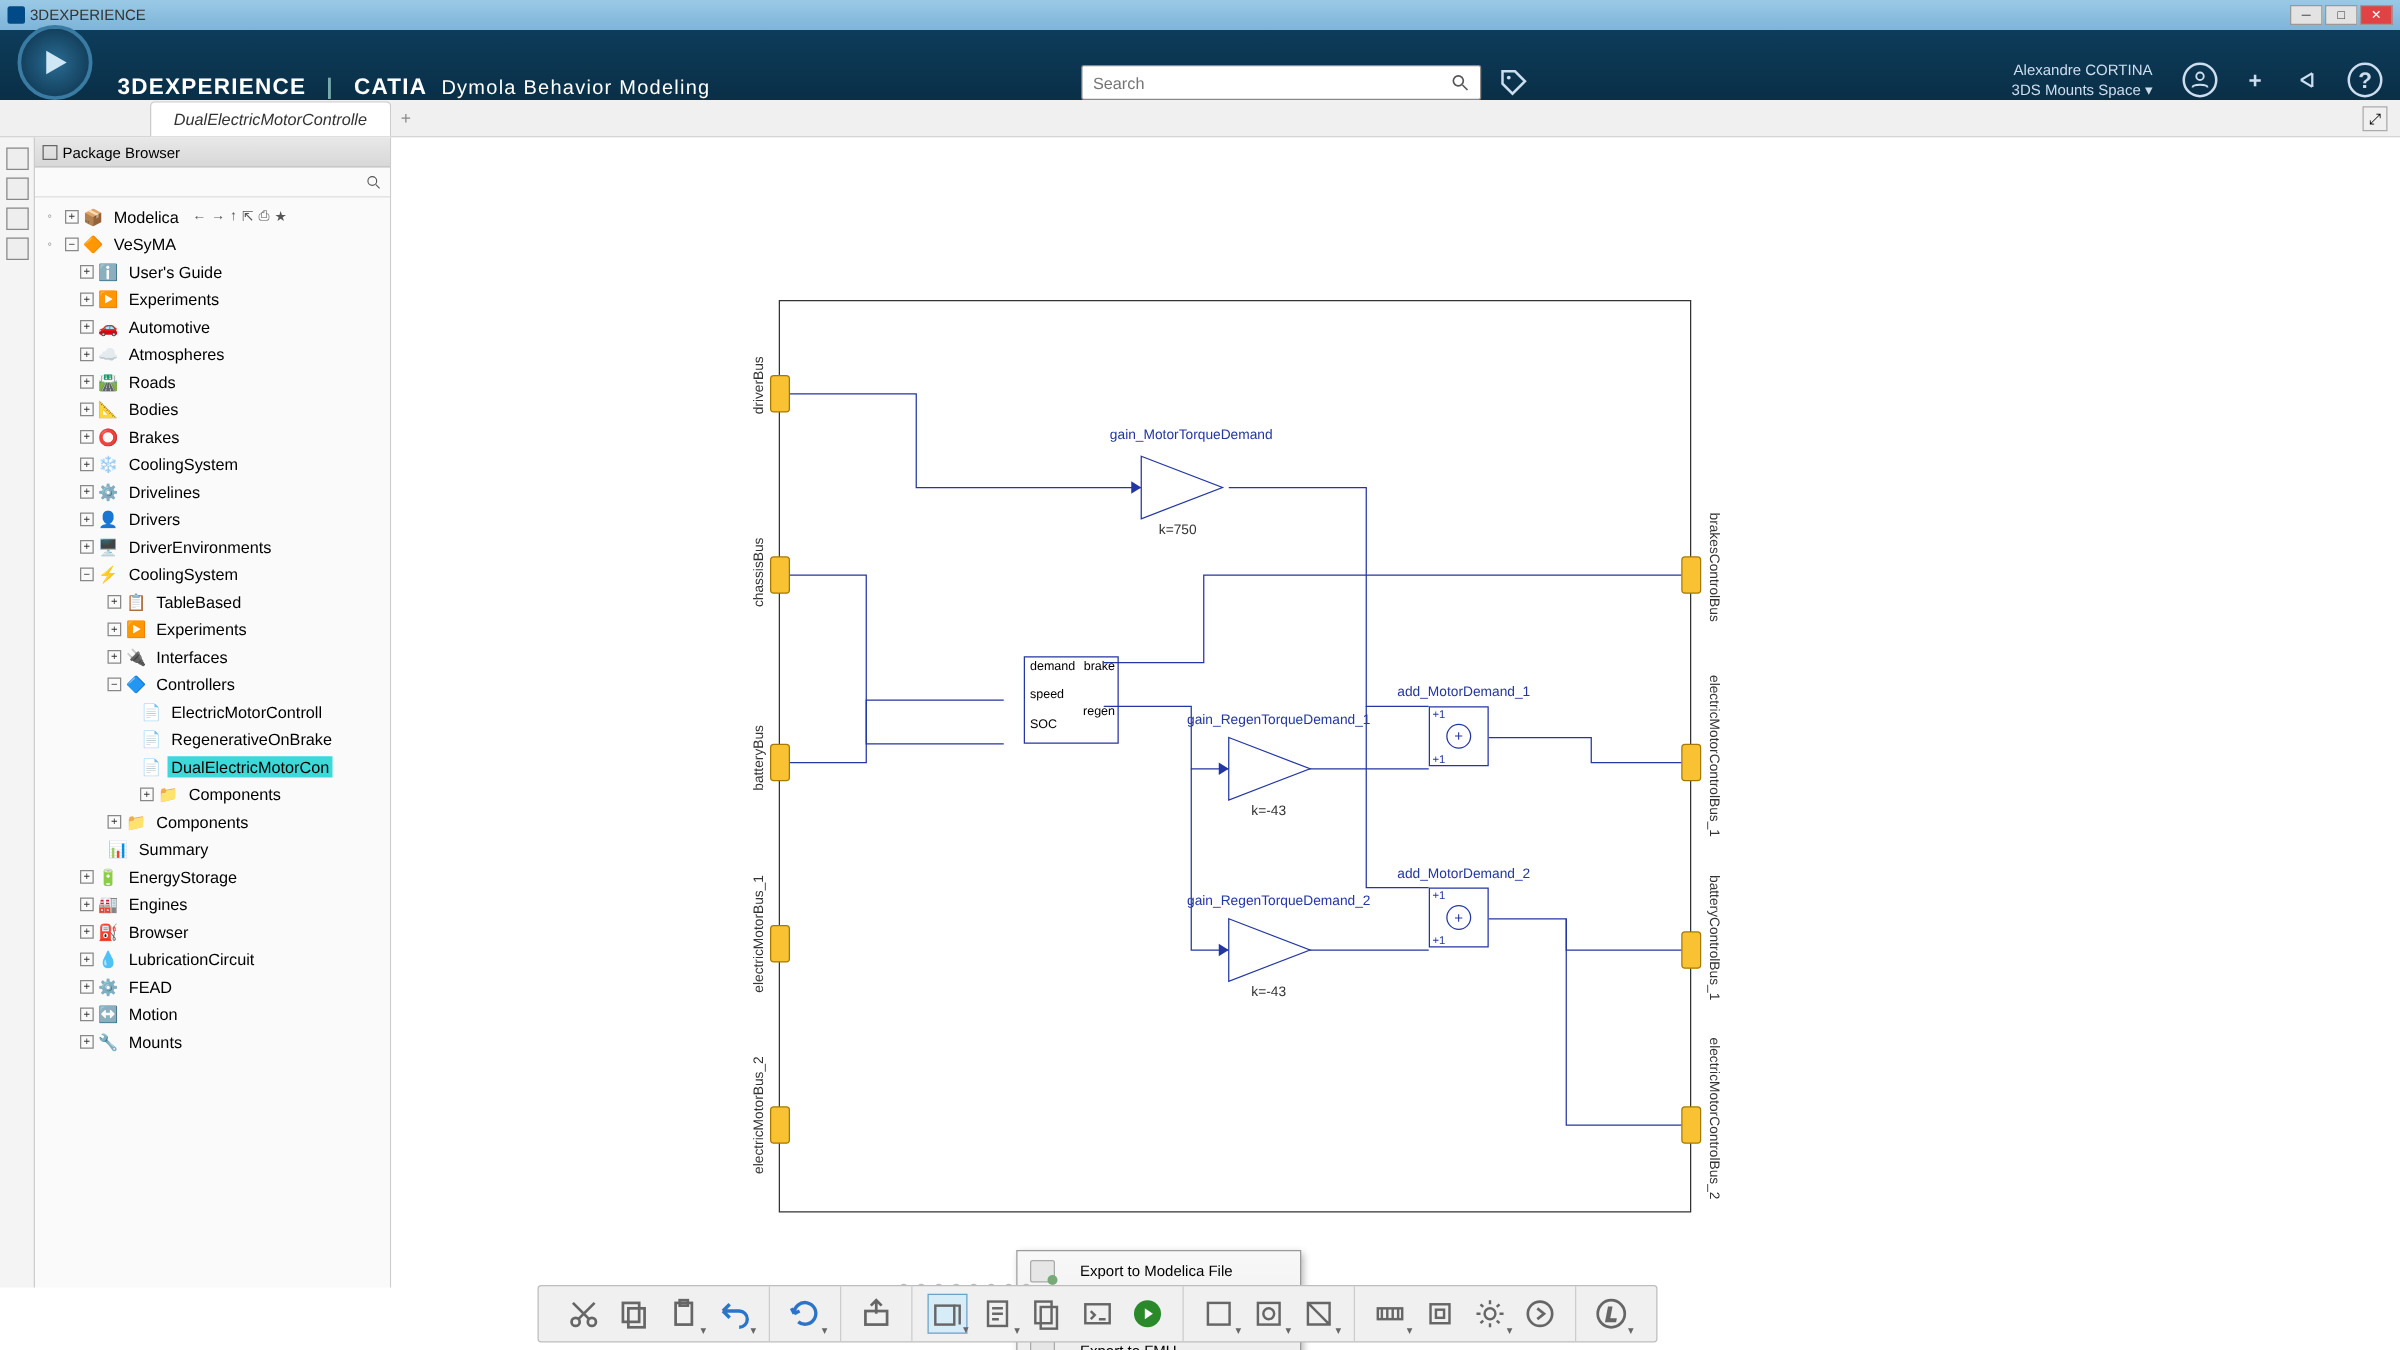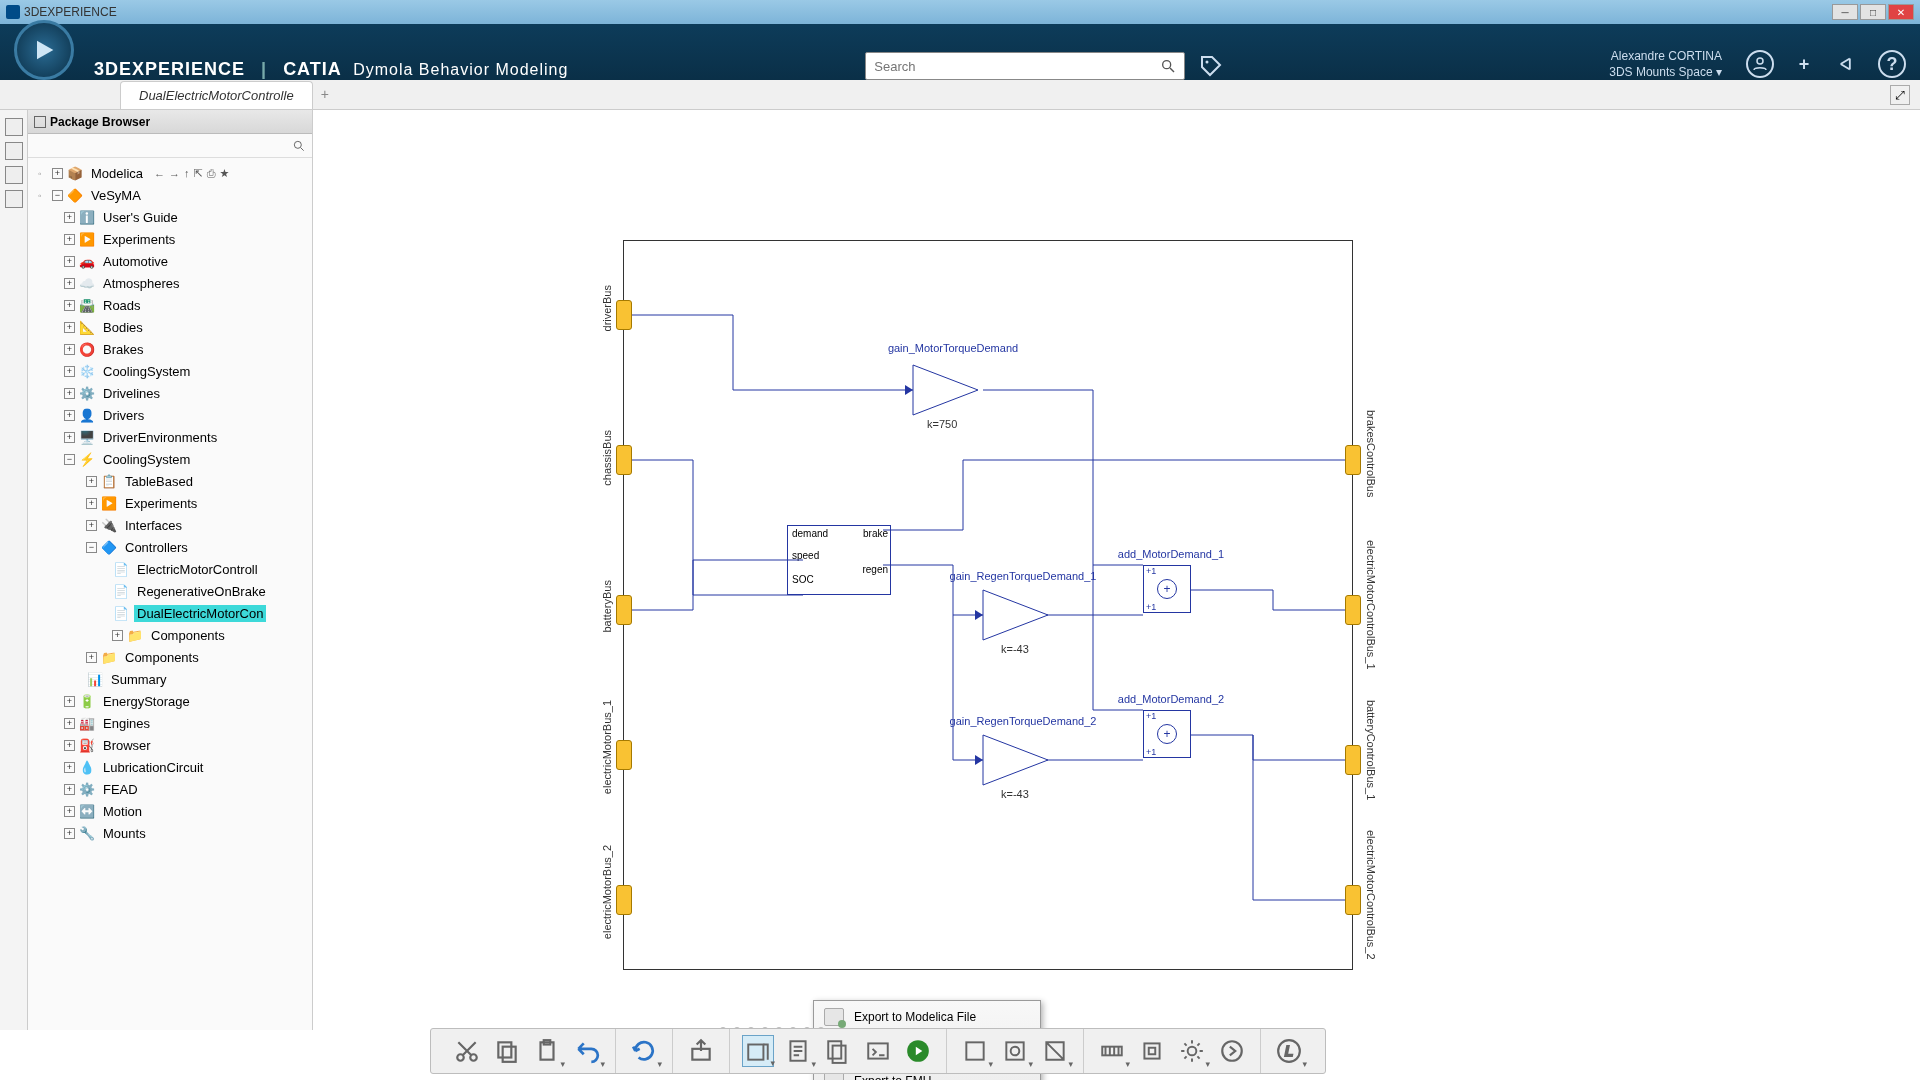--- a/index.html
+++ b/index.html
@@ -35,21 +35,21 @@
 .tabrow .plus { width:18px; height:18px; margin:0 0 5px 8px; color:#888; font-size:14px; }
 .tabrow .expand { margin-left:auto; margin-right:10px; margin-bottom:4px; width:20px; height:20px; border:1px solid #aaa; display:flex; align-items:center; justify-content:center; font-size:12px; }
 
 
 .main { display:flex; height:920px; }
 .leftrail { width:28px; background:#f4f4f4; border-right:1px solid #ccc; padding-top:8px; display:flex; flex-direction:column; align-items:center; gap:6px; }
 .leftrail .ritem { width:18px; height:18px; border:1px solid #888; background:#eee; }
 
 
 .pkgpanel { width:285px; border-right:1px solid #ccc; display:flex; flex-direction:column; background:#fafafa; }
-.pkgheader { height:24px; background:linear-gradient(#e8e8e8,#d8d8d8); border-bottom:1px solid #bbb; display:flex; align-items:center; font-size:12px; padding:0 6px;font-weight:bold; }
+.pkgheader { height:24px; background:linear-gradient(#e8e8e8,#d8d8d8); border-bottom:1px solid #bbb; display:flex; align-items:center; font-size:12px; padding:0 6px; }
 .pkgheader .chk { width:12px; height:12px; border:1px solid #666; margin-right:4px; }
 .pkgtoolbar { height:24px; display:flex; align-items:center; justify-content:flex-end; padding:0 6px; font-size:12px; color:#555; border-bottom:1px solid #ddd; }
 .pkgtoolbar .mag { width:14px; height:14px; }
 .tree { flex:1; overflow:auto; font-size:13px; padding:4px 0; }
 .node { display:flex; align-items:center; height:22px; white-space:nowrap; }
 .node .exp { width:11px; height:11px; border:1px solid #888; margin-right:3px; display:flex; align-items:center; justify-content:center; font-size:9px; line-height:1; color:#333; }
 .node .nicon { width:18px; height:16px; margin-right:4px; display:flex; align-items:center; justify-content:center; }
 .node .nlabel { padding:1px 3px; }
 .node .nlabel.sel { background:#3dd9d9; color:#000; }
 .navarrows { display:flex; gap:4px; margin-left:8px; font-size:11px; color:#555; }
@@ -63,21 +63,21 @@
 .portlabel.r { transform:rotate(0deg); writing-mode:vertical-rl; }
 .blk { position:absolute; border:1px solid #2436a2; background:#fff; }
 .blabel { position:absolute; font-size:11px; color:#2436a2; text-align:center; }
 .ksub { position:absolute; font-size:11px; color:#333; }
 svg.wires { position:absolute; inset:0; width:100%; height:100%; }
 .triblk { stroke:#2436a2; fill:#fff; stroke-width:1; }
 .arrowhead { fill:#2436a2; }
 
 
 .ctxmenu { position:absolute; left:500px; top:890px; width:228px; background:linear-gradient(#f8f8f8,#ececec); border:1px solid #9a9a9a; box-shadow:2px 2px 6px rgba(0,0,0,.3); font-size:12px; }
-.ctxmenu .citem { height:32px; display:flex; align-items:center; padding:0 10px; gap:10px;text-align:right; }
+.ctxmenu .citem { height:32px; display:flex; align-items:center; padding:0 10px; gap:20px;text-align:right; }
 .ctxmenu .cicon { width:20px; height:18px; background:#e6e6e6; border:1px solid #aaa; border-radius:2px; position:relative; }
 .ctxmenu .cicon::after { content:""; position:absolute; right:-3px; bottom:-3px; width:8px; height:8px; background:#7a7; border-radius:50%; }
 
 
 .dotsrow { position:absolute; left:720px; top:1022px; display:flex; align-items:center; gap:8px; }
 .dotsrow .dot { width:6px; height:6px; border-radius:50%; background:#bbb; }
 .dotsrow .chev { color:#bbb; font-size:14px; }
 
 
 .btmbar { position:absolute; left:430px; bottom:6px; height:46px; background:#f0f0f0; border:1px solid #bdbdbd; border-radius:3px; display:flex; align-items:center; padding:0 8px; }
@@ -357,21 +357,21 @@
 
     <div class="port" style="left:1032px;top:335px"></div>
     <div class="portlabel r" style="left:1052px;top:300px">brakesControlBus</div>
     <div class="port" style="left:1032px;top:485px"></div>
     <div class="portlabel r" style="left:1052px;top:430px">electricMotorControlBus_1</div>
     <div class="port" style="left:1032px;top:635px"></div>
     <div class="portlabel r" style="left:1052px;top:590px">batteryControlBus_1</div>
     <div class="port" style="left:1032px;top:775px"></div>
     <div class="portlabel r" style="left:1052px;top:720px">electricMotorControlBus_2</div>
 
-    <div class="blk" style="left:474px;top:415px;width:104px;height:70px">
+    <div class="blk" style="left:506px;top:415px;width:76px;height:70px">
       <div style="position:absolute;left:4px;top:2px;font-size:10px">demand</div>
       <div style="position:absolute;right:2px;top:2px;font-size:10px">brake</div>
       <div style="position:absolute;left:4px;top:24px;font-size:10px">speed</div>
       <div style="position:absolute;right:2px;top:38px;font-size:10px">regen</div>
       <div style="position:absolute;left:4px;top:48px;font-size:10px">SOC</div>
     </div>
 
     <svg class="wires">
 
       <g stroke="#2436a2" stroke-width="1" fill="none">

